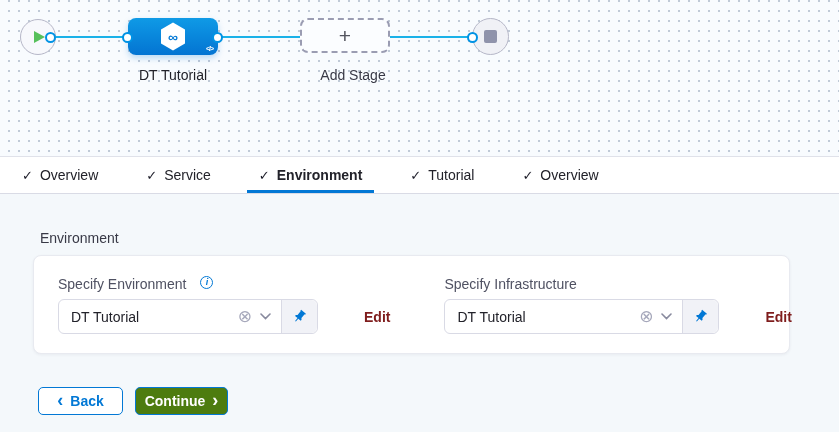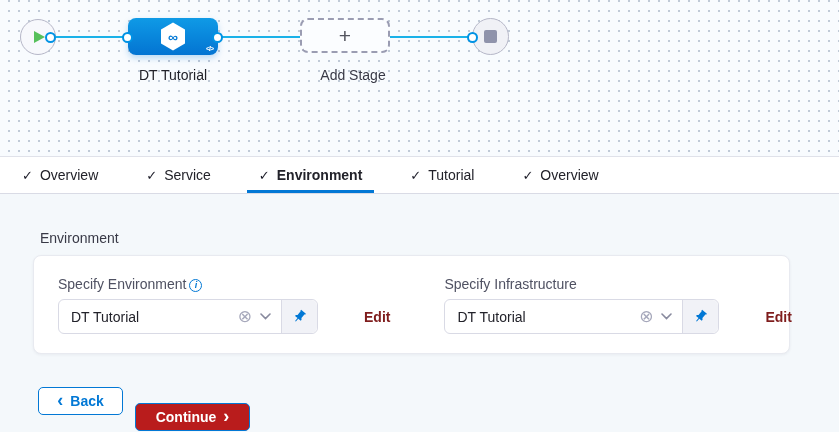--- a/index.html
+++ b/index.html
@@ -68,22 +68,22 @@
 
   
   .content{ width:839px; height:238px; background:#f4f8fb; }
   .section-title{ padding:36px 0 0 40px; font-size:14px; color:#383946; }
   .card{ margin:9px 0 0 33px; width:757px; height:99px; background:#fff;
     border:1px solid #e8eaf0; border-radius:8px;
     box-shadow:0 1px 3px rgba(40,41,61,.06);
     display:flex; padding:20px 0 0 24px; }
   .field{ display:flex; flex-direction:column; }
   .field + .field{ margin-left:54px; }
-  .field-label{ font-size:14px; color:#4f5162; display:flex; align-items:flex-end;
-    gap:3px; margin-bottom:7px; }
+  .field-label{ font-size:14px; color:#4f5162; display:flex; align-items:flex-start;
+    gap:14px; margin-bottom:7px; }
   .info-icon{ width:13px; height:13px; border:1.3px solid #0278d5; border-radius:50%;
     color:#0278d5; font-size:9px; font-weight:700; line-height:1;
     display:inline-flex; align-items:center; justify-content:center; cursor:pointer;
     font-style:italic; }
   .field-row{ display:flex; align-items:center; }
   .combo{ display:flex; align-items:center; height:35px; background:#fff;
     border:1px solid #d9dae5; border-radius:6px; cursor:pointer; }
   .combo.w1{ width:260px; }
   .combo.w2{ width:275px; }
   .combo-value{ flex:1; padding-left:12px; font-size:14px; font-weight:500;
@@ -95,21 +95,21 @@
     background:#f1f2f7; border-radius:0 6px 6px 0; display:flex;
     align-items:center; justify-content:center; cursor:pointer; }
   .edit-link{ margin-left:46px; font-size:14px; font-weight:700; color:#7f1d1d;
     cursor:pointer; text-decoration:none; }
 
   .footer{ display:flex; gap:12px; margin:33px 0 0 38px; }
   .btn{ height:28px; border-radius:5px; font-size:14px; font-weight:700;
     display:flex; align-items:center; justify-content:center; gap:7px;
     cursor:pointer; font-family:inherit; }
   .btn-back{ width:85px; background:#fff; border:1.5px solid #0278d5; color:#0278d5; }
-  .btn-continue{ width:115px; background:#b91c1c; border:1.5px solid #0278d5; color:#fff;margin-top:16px; }
+  .btn-continue{ width:93px; background:#4d7c0f; border:1.5px solid #0278d5; color:#fff; }
   .btn .bchev{ font-size:18px; font-weight:700; line-height:1; margin-top:-2px; }
 </style>
 </head>
 <body>
 
 <div class="canvas">
   <div class="edge e1"></div>
   <div class="edge e2"></div>
   <div class="edge e3"></div>
 

